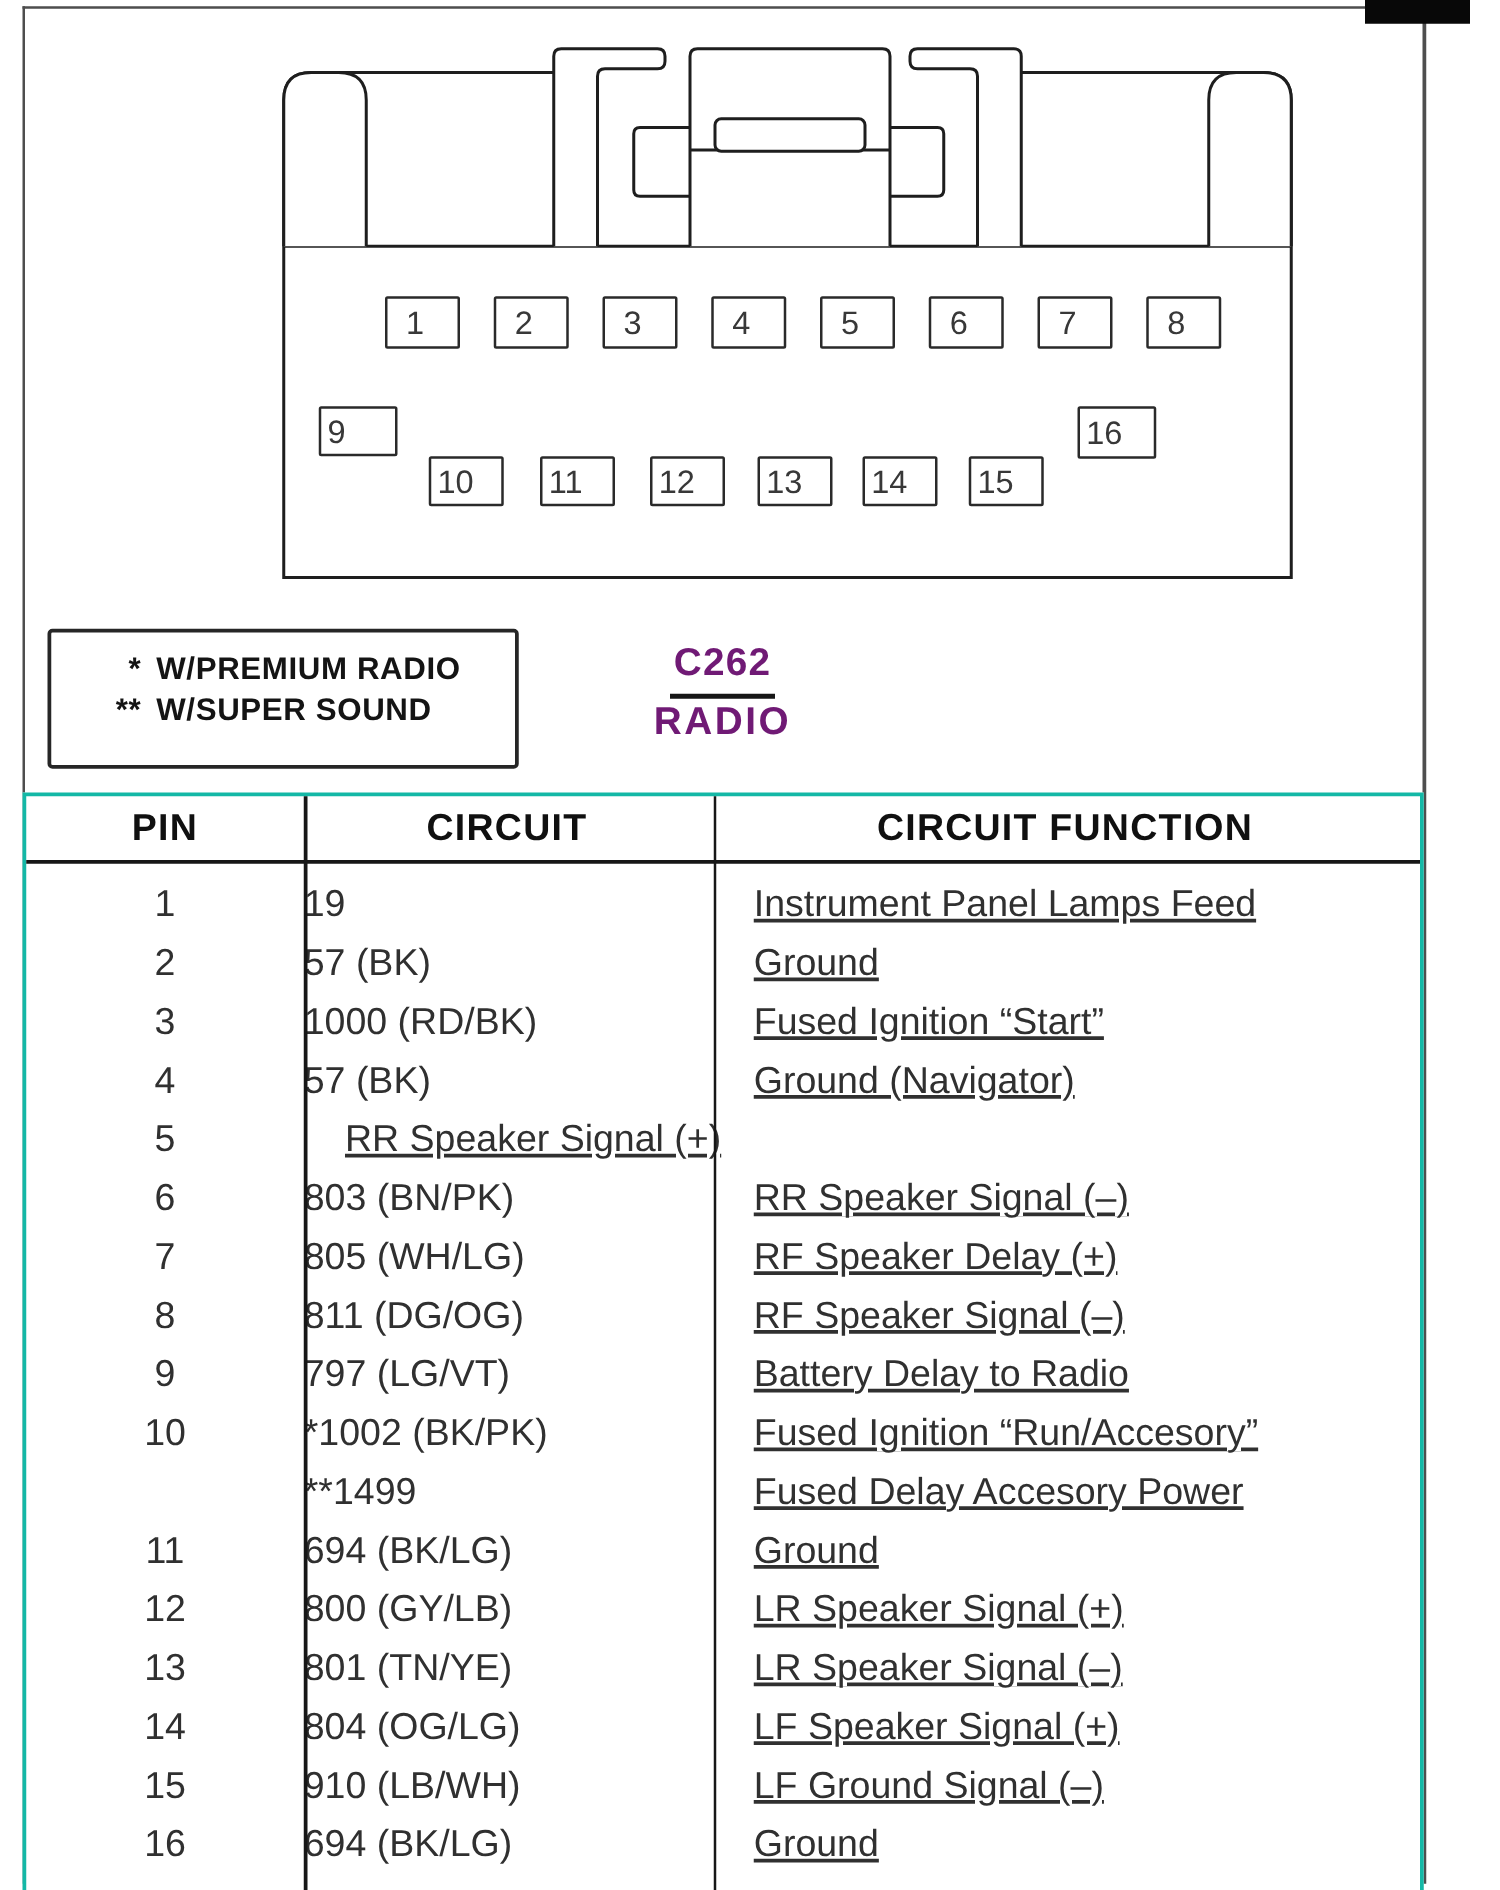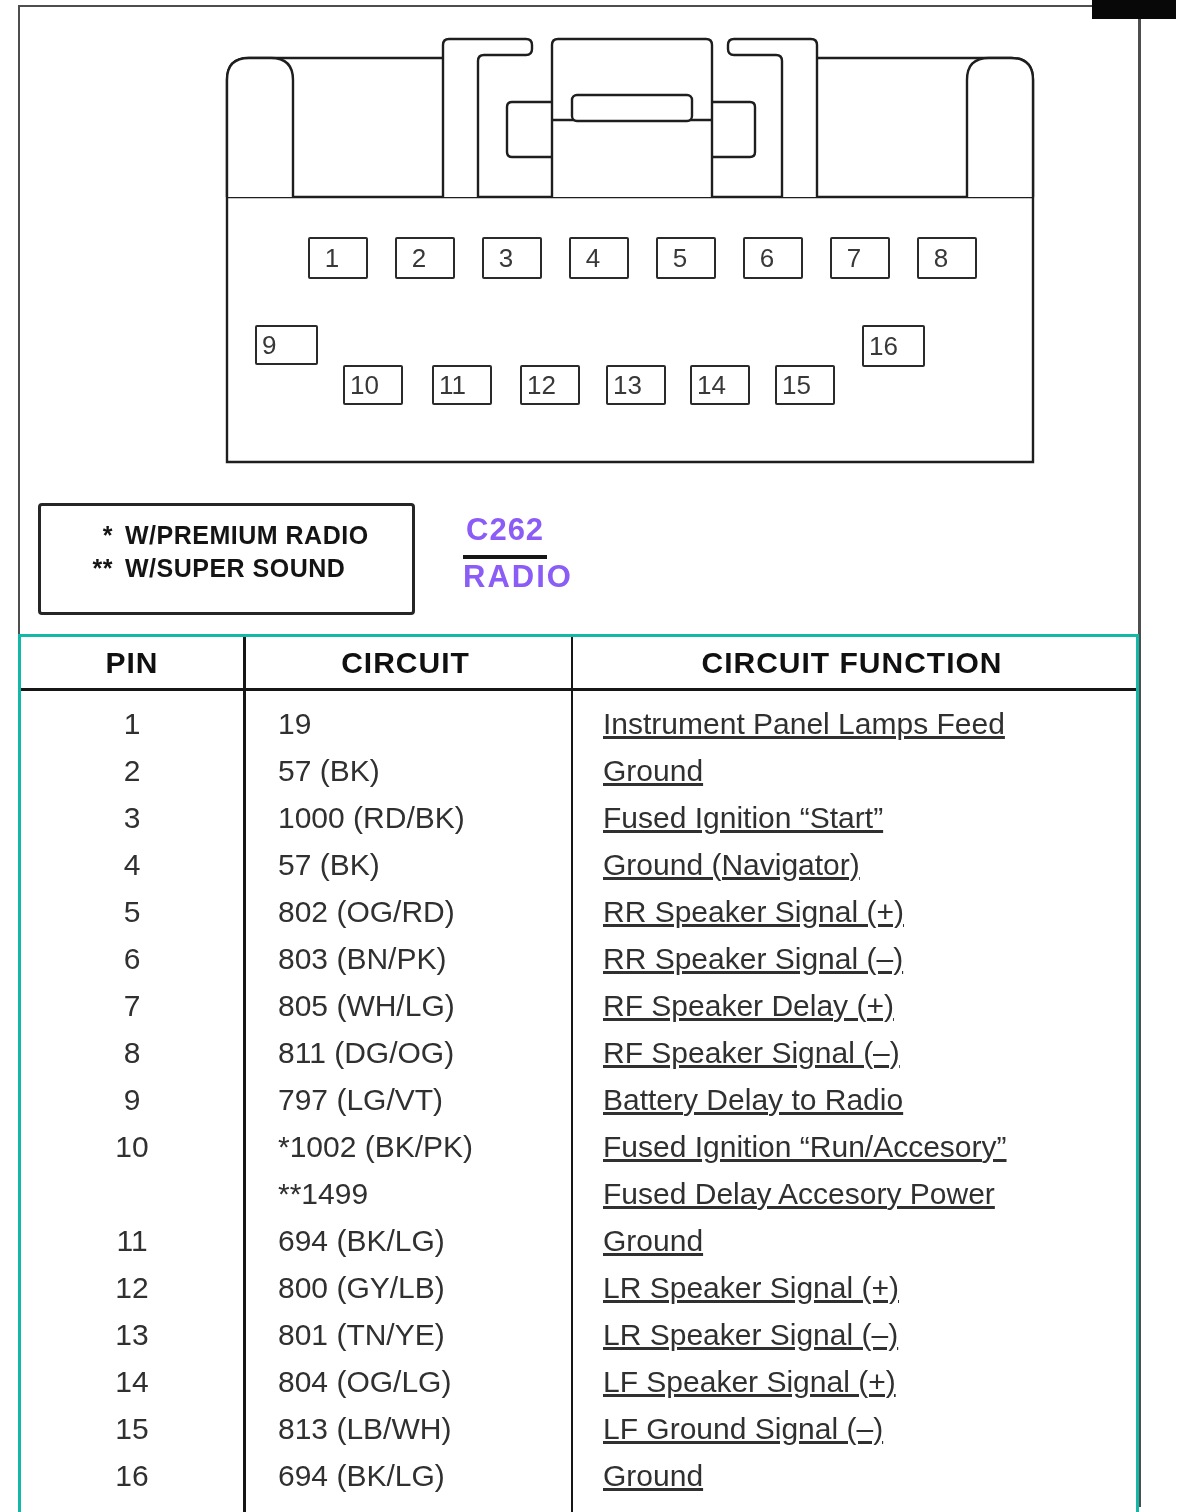--- a/index.html
+++ b/index.html
@@ -7,33 +7,33 @@
   .page-border{position:absolute;left:18px;top:5px;width:1118px;height:1500px;border-left:2px solid #4e4e4e;border-top:2px solid #4e4e4e;border-right:3px solid #4e4e4e;}
   .corner-mark{position:absolute;left:1092px;top:0;width:84px;height:19px;background:#080808;}
   .connector-svg{position:absolute;left:0;top:0;width:1200px;height:520px;}
   .pin-box{position:absolute;border:2px solid #2a2a2a;border-radius:2px;background:#fff;box-sizing:border-box;font-size:26px;color:#383838;display:flex;align-items:center;}
   .pin-box.r1{justify-content:center;padding-right:12px;}
   .pin-box.r2{justify-content:flex-start;padding-left:5px;}
   .legend-box{position:absolute;left:38px;top:503px;width:371px;height:93px;border:3px solid #262626;border-radius:4px;background:#fff;padding-top:13px;box-sizing:content-box;}
   .legend-line{display:flex;line-height:33px;font-weight:bold;font-size:25px;color:#141414;letter-spacing:0.5px;}
   .legend-mark{width:72px;text-align:right;}
   .legend-text{margin-left:12px;}
-  .title-block{position:absolute;left:463px;top:512px;width:230px;color:#8b5cf6;}
+  .title-block{position:absolute;left:463px;top:512px;width:230px;text-align:center;color:#701a75;}
   .conn-id{display:inline-block;font-size:31px;font-weight:bold;letter-spacing:1px;padding:0 3px 7px 3px;border-bottom:4px solid #161616;}
   .conn-name{font-size:31px;font-weight:bold;letter-spacing:2px;}
   .pin-table{position:absolute;left:18px;top:634px;width:1121px;height:1128px;border:3px solid #14b8a6;box-sizing:border-box;background:#fff;}
   .thead{display:flex;height:51px;border-bottom:3px solid #161616;align-items:center;}
   .th{font-weight:bold;font-size:30px;color:#101010;letter-spacing:1px;text-align:center;}
   .col1{width:222px;flex:none;}
   .col2{width:325px;flex:none;}
   .col3{flex:1;}
   .tbody{padding-top:9px;}
   .tr{display:flex;height:47px;align-items:center;font-size:30px;color:#303030;}
   .td-pin{width:222px;flex:none;text-align:center;}
-  .td-circ{width:327px;flex:none;padding-left:35px;box-sizing:border-box;}
+  .td-circ{width:327px;flex:none;box-sizing:border-box;}
   .td-func{flex:1;padding-left:33px;text-decoration:underline;}
   .vline{position:absolute;top:0;bottom:0;width:2.5px;background:#161616;}
 </style>
 </head>
 <body>
 
 <div class="page-border"></div>
 <div class="corner-mark"></div>
 
 <svg class="connector-svg" viewBox="0 0 1200 520" xmlns="http://www.w3.org/2000/svg">
@@ -143,21 +143,20 @@
         <div class="td-circ">1000 (RD/BK)</div>
         <div class="td-func">Fused Ignition “Start”</div>
       </div>
       <div class="tr">
         <div class="td-pin">4</div>
         <div class="td-circ">57 (BK)</div>
         <div class="td-func">Ground (Navigator)</div>
       </div>
       <div class="tr">
         <div class="td-pin">5</div>
-        <div class="td-circ">802 (OG/RD)</div>
         <div class="td-func">RR Speaker Signal (+)</div>
       </div>
       <div class="tr">
         <div class="td-pin">6</div>
         <div class="td-circ">803 (BN/PK)</div>
         <div class="td-func">RR Speaker Signal (–)</div>
       </div>
       <div class="tr">
         <div class="td-pin">7</div>
         <div class="td-circ">805 (WH/LG)</div>
@@ -198,21 +197,21 @@
         <div class="td-circ">801 (TN/YE)</div>
         <div class="td-func">LR Speaker Signal (–)</div>
       </div>
       <div class="tr">
         <div class="td-pin">14</div>
         <div class="td-circ">804 (OG/LG)</div>
         <div class="td-func">LF Speaker Signal (+)</div>
       </div>
       <div class="tr">
         <div class="td-pin">15</div>
-        <div class="td-circ">813 (LB/WH)</div>
+        <div class="td-circ">910 (LB/WH)</div>
         <div class="td-func">LF Ground Signal (–)</div>
       </div>
       <div class="tr">
         <div class="td-pin">16</div>
         <div class="td-circ">694 (BK/LG)</div>
         <div class="td-func">Ground</div>
       </div>
     </div>
 </div>
 

